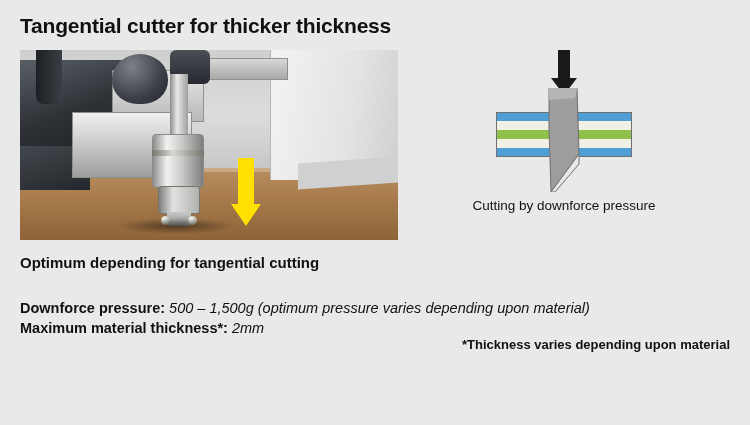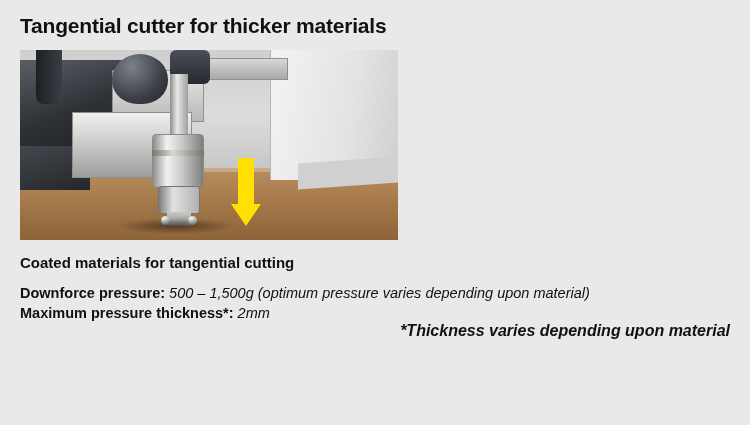--- a/index.html
+++ b/index.html
@@ -262,51 +262,50 @@
   .sub-head {
     font-size: 15px;
     font-weight: bold;
     margin: 0;
   }
   .sub-text {
     font-size: 14px;
     margin: 3px 0 0 0;
   }
   .spec-block {
-    margin-top: 13px;
+    margin-top: 28px;
   }
   .spec-line {
     font-size: 14.5px;
     line-height: 1.35;
   }
   .spec-line b {
     font-weight: bold;
   }
   .spec-line i {
     font-style: italic;
   }
   .footnote-row {
     position: relative;
     height: 16px;
   }
   .footnote {
     position: absolute;
     right: 0;
     top: -1px;
-    font-size: 16px;
-    font-style: italic;
+    font-size: 13px;
     font-weight: bold;
   }
 </style>
 </head>
 <body>
 
 <div class="page">
 
-  <h1 class="title">Tangential cutter for thicker materials</h1>
+  <h1 class="title">Tangential cutter for thicker thickness</h1>
 
 
   <div class="media-row">
 
     <div class="photo">
       <div class="ph-wall"></div>
       <div class="ph-table"></div>
       <div class="ph-whitebox"></div>
       <div class="ph-whitebox2"></div>
       <div class="ph-darkplate"></div>
@@ -324,34 +323,55 @@
       <div class="ph-head-bot"></div>
       <div class="ph-screw1"></div>
       <div class="ph-screw2"></div>
       <div class="ph-shadow"></div>
       <div class="ph-arrow">
         <div class="shaft"></div>
         <div class="tip"></div>
       </div>
     </div>
 
+    <div class="diagram">
+      <div class="diag-inner">
+        <div class="down-arrow" style="left:50%;">
+          <div class="shaft"></div>
+          <div class="tip"></div>
+        </div>
+        <div class="layers">
+          <div class="layer l1"></div>
+          <div class="layer l2"></div>
+          <div class="layer l3"></div>
+          <div class="layer l4"></div>
+          <div class="layer l5"></div>
+        </div>
+        <svg class="blade" width="70" height="104" viewBox="0 0 70 104">
+          <polygon points="20,0 48,0 50,66 22,104 20,40" fill="#9d9d9d" stroke="#6f6f6f" stroke-width="1"></polygon>
+          <polygon points="20,0 48,0 46,10 20,12" fill="#b5b5b5"></polygon>
+          <polygon points="22,104 50,66 50,76 26,104" fill="#e9e9e9" stroke="#6f6f6f" stroke-width="1"></polygon>
+        </svg>
+      </div>
+      <div class="diag-caption">Cutting by downforce pressure</div>
+    </div>
 
   </div>
 
   <div class="section">
-    <p class="sub-head">Coated materials for tangential cutting</p>
+    <p class="sub-head">Optimum depending for tangential cutting</p>
   </div>
 
   <div class="spec-block">
     <div class="spec-line">
       <b>Downforce pressure:</b>
       <i>500 – 1,500g (optimum pressure varies depending upon material)</i>
     </div>
     <div class="spec-line">
-      <b>Maximum pressure thickness*:</b>
+      <b>Maximum material thickness*:</b>
       <i>2mm</i>
     </div>
     <div class="footnote-row">
       <div class="footnote">*Thickness varies depending upon material</div>
     </div>
   </div>
 
 </div>
 
 </body></html>

